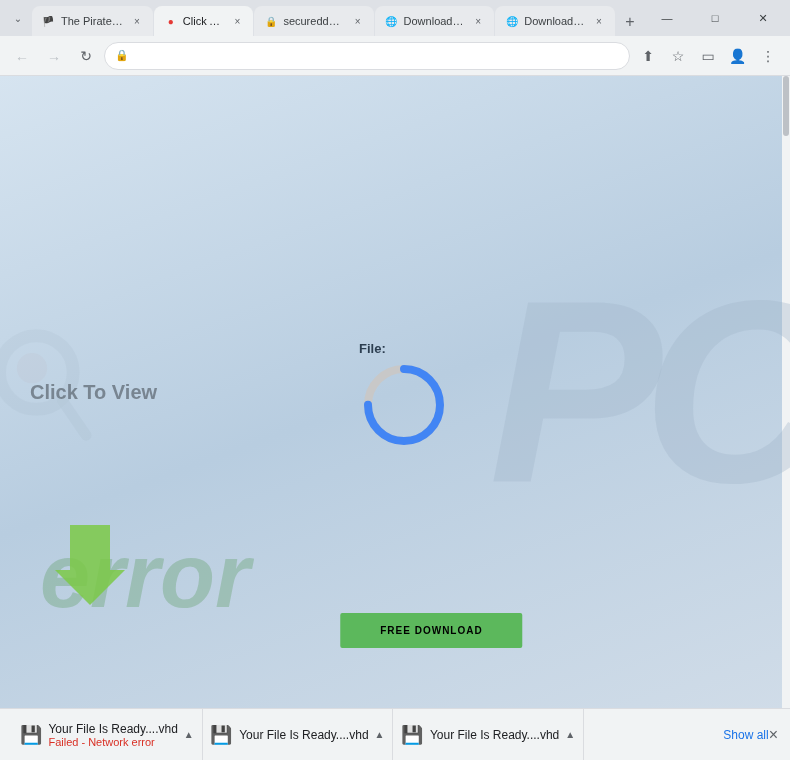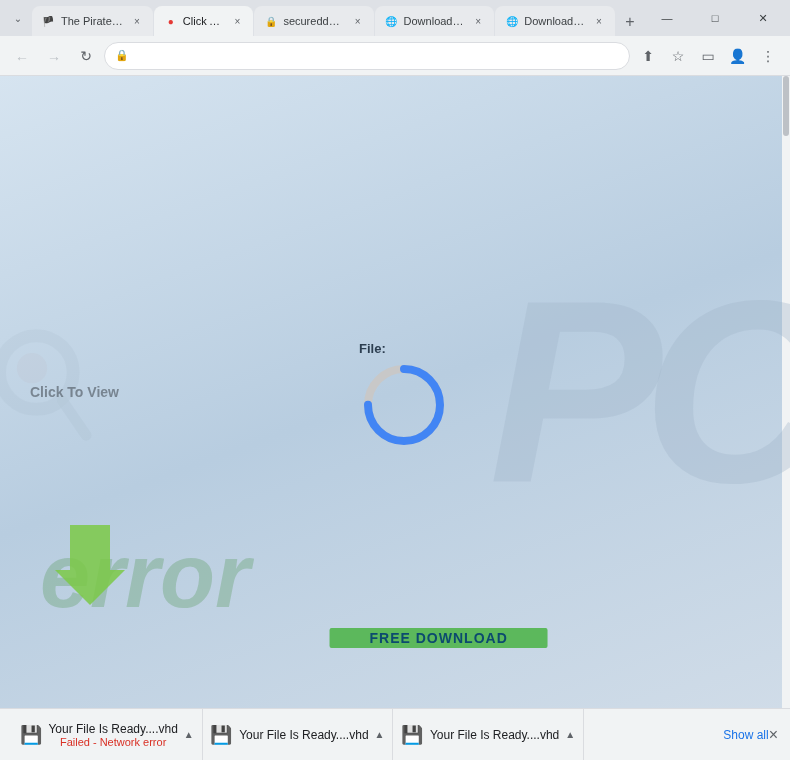--- a/index.html
+++ b/index.html
@@ -243,21 +243,21 @@
       left: 40px;
       user-select: none;
     }
 
     
     .click-to-view {
       position: absolute;
       left: 30px;
       top: 50%;
       transform: translateY(-50%);
-      font-size: 14px;
+      font-size: 20px;
       font-weight: 600;
       color: rgba(90, 100, 110, 0.7);
       user-select: none;
     }
 
     
     .file-info-area {
       position: absolute;
       left: 50%;
       top: 42%;
@@ -282,25 +282,25 @@
       transform: rotate(-90deg);
     }
 
     
     .free-download-btn {
       position: absolute;
       bottom: 60px;
       left: 50%;
       transform: translateX(-30%);
       background: #5cb85c;
-      color: #0c4a6e;
-      font-size: 14px;
+      color: #000000;
+      font-size: 10px;
       font-weight: 700;
       letter-spacing: 1px;
-      padding: 2px 40px;
+      padding: 12px 40px;
       border: none;
       cursor: pointer;
       border-radius: 2px;
       text-transform: uppercase;
     }
 
     
     .download-bar {
       height: 52px;
       background: #f1f3f4;
@@ -338,21 +338,20 @@
       font-size: 12px;
       color: #202124;
       overflow: hidden;
       text-overflow: ellipsis;
       white-space: nowrap;
     }
 
     .download-item-status {
       font-size: 11px;
       color: #d93025;
-      text-align: center;
     }
 
     .download-item-chevron {
       font-size: 10px;
       color: #5f6368;
       flex-shrink: 0;
     }
 
     .download-bar-right {
       margin-left: auto;

